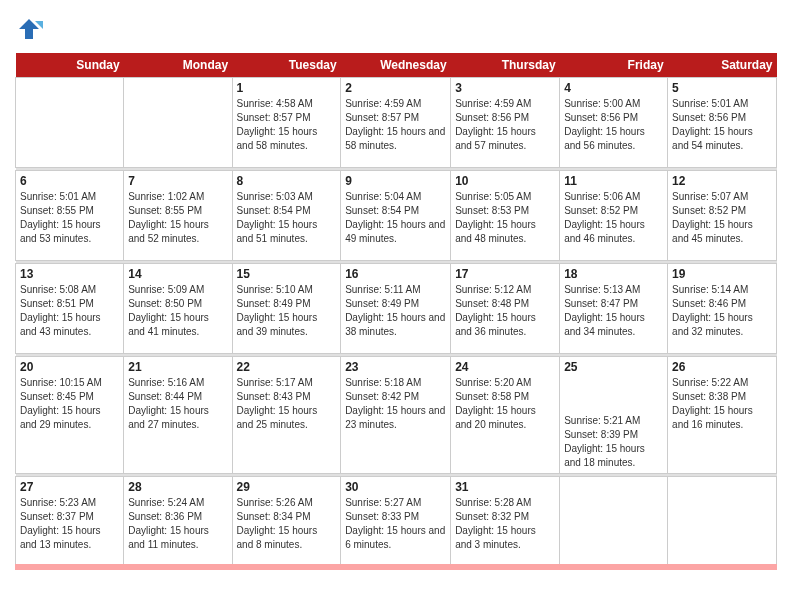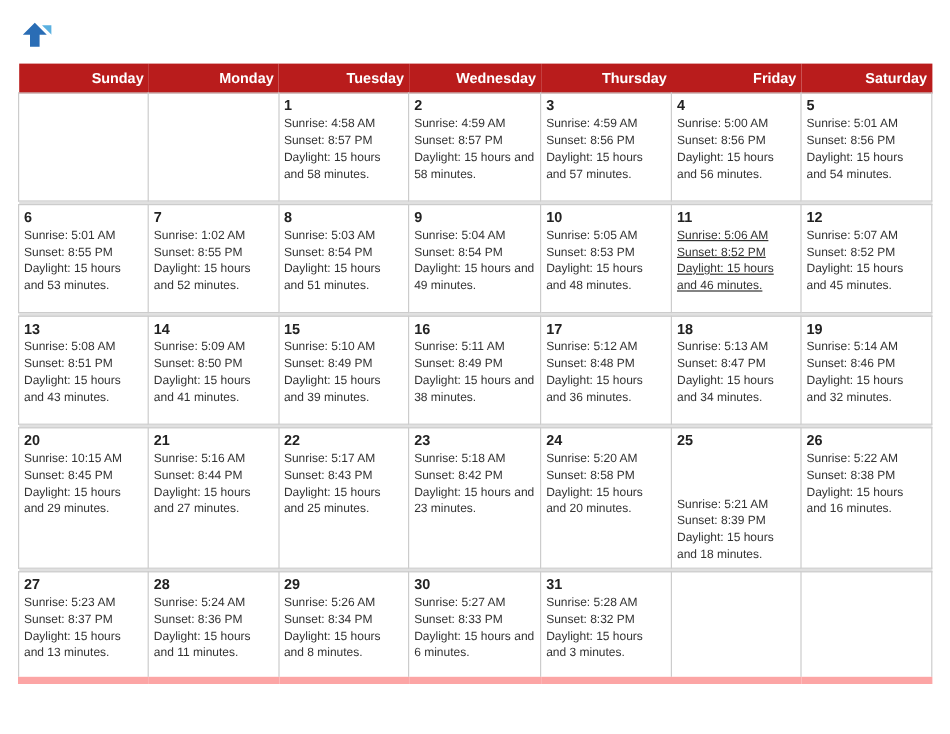--- a/index.html
+++ b/index.html
@@ -189,21 +189,21 @@
 Daylight: 15 hours and 49 minutes.</div>
         </td>
         <td>
           <span class="day-number">10</span>
           <div class="day-detail" style="white-space: pre-line;">Sunrise: 5:05 AM
 Sunset: 8:53 PM
 Daylight: 15 hours and 48 minutes.</div>
         </td>
         <td>
           <span class="day-number">11</span>
-          <div class="day-detail" style="white-space: pre-line; text-decoration: underline;">Sunrise: 5:06 AM
+          <div class="day-detail" style="white-space: pre-line;">Sunrise: 5:06 AM
 Sunset: 8:52 PM
 Daylight: 15 hours and 46 minutes.</div>
         </td>
         <td>
           <span class="day-number">12</span>
           <div class="day-detail" style="white-space: pre-line;">Sunrise: 5:07 AM
 Sunset: 8:52 PM
 Daylight: 15 hours and 45 minutes.</div>
         </td>
       </tr>

